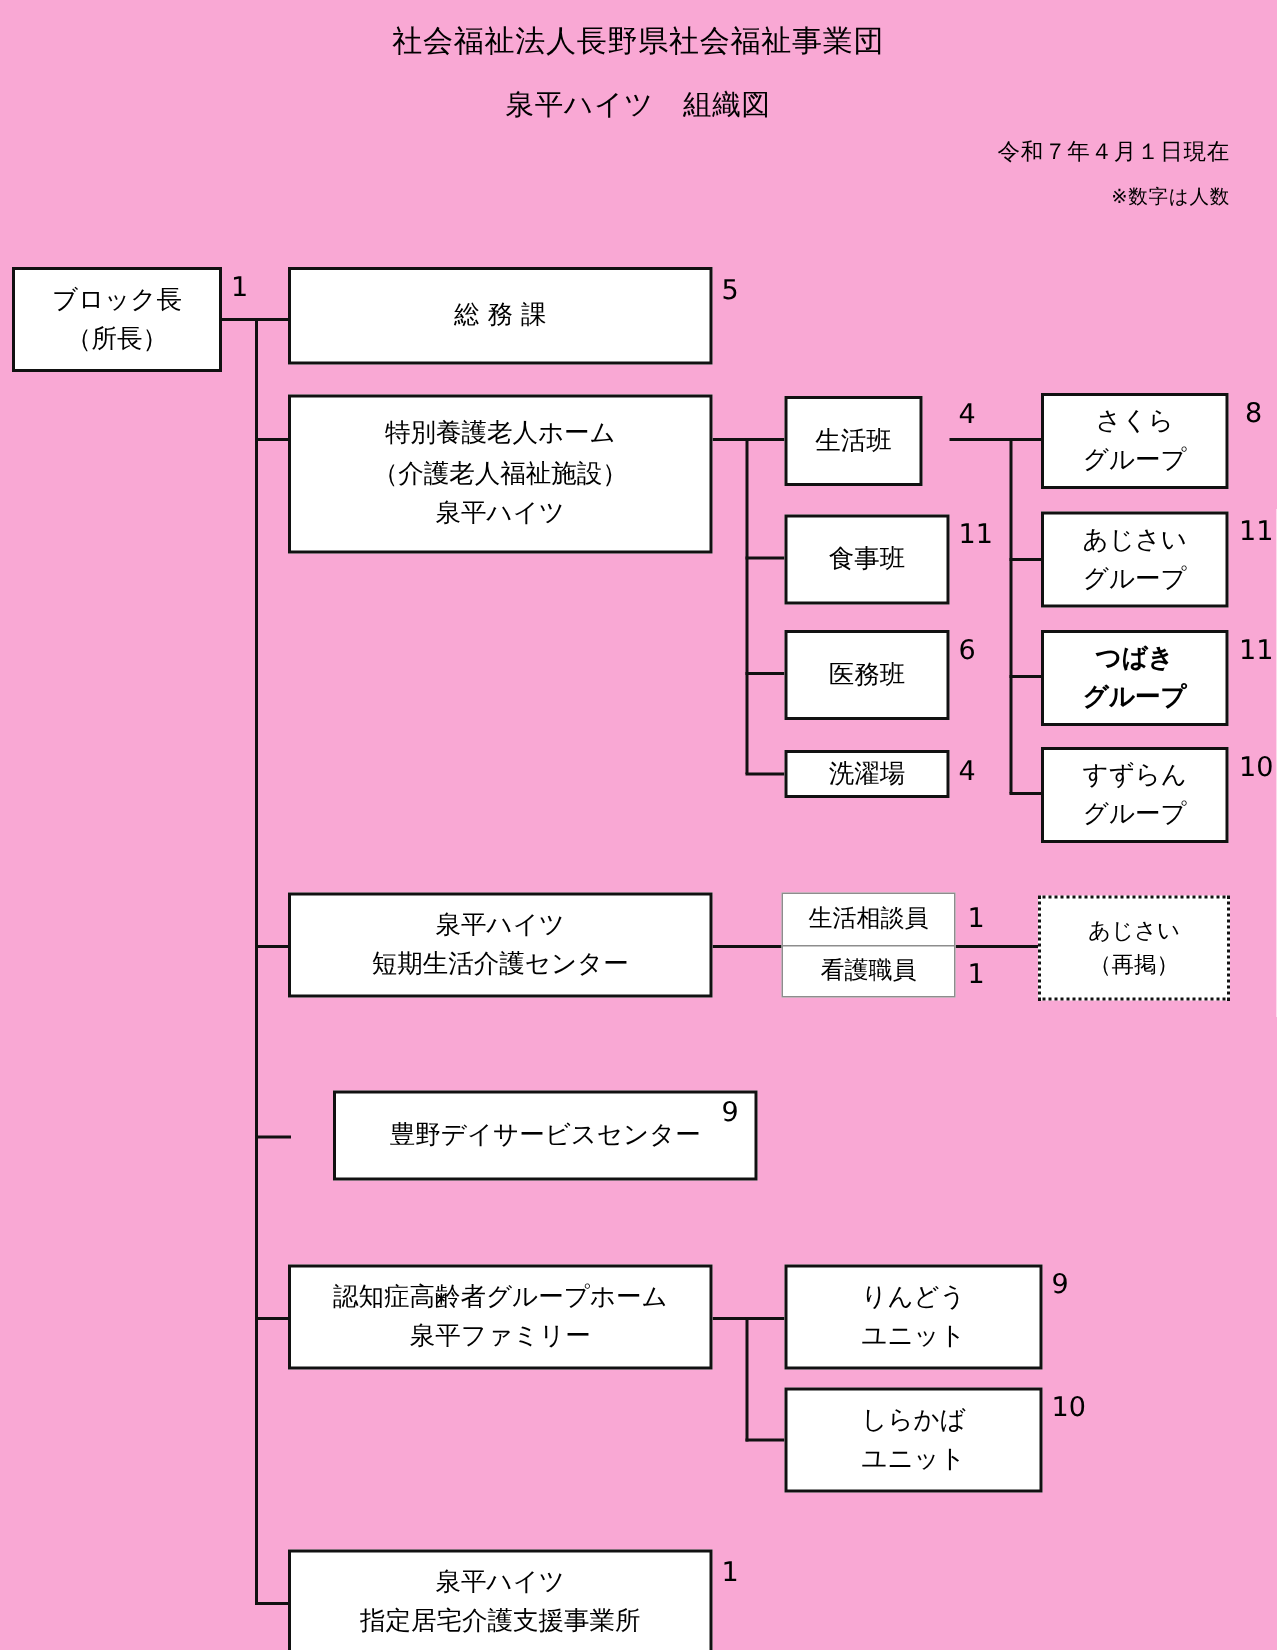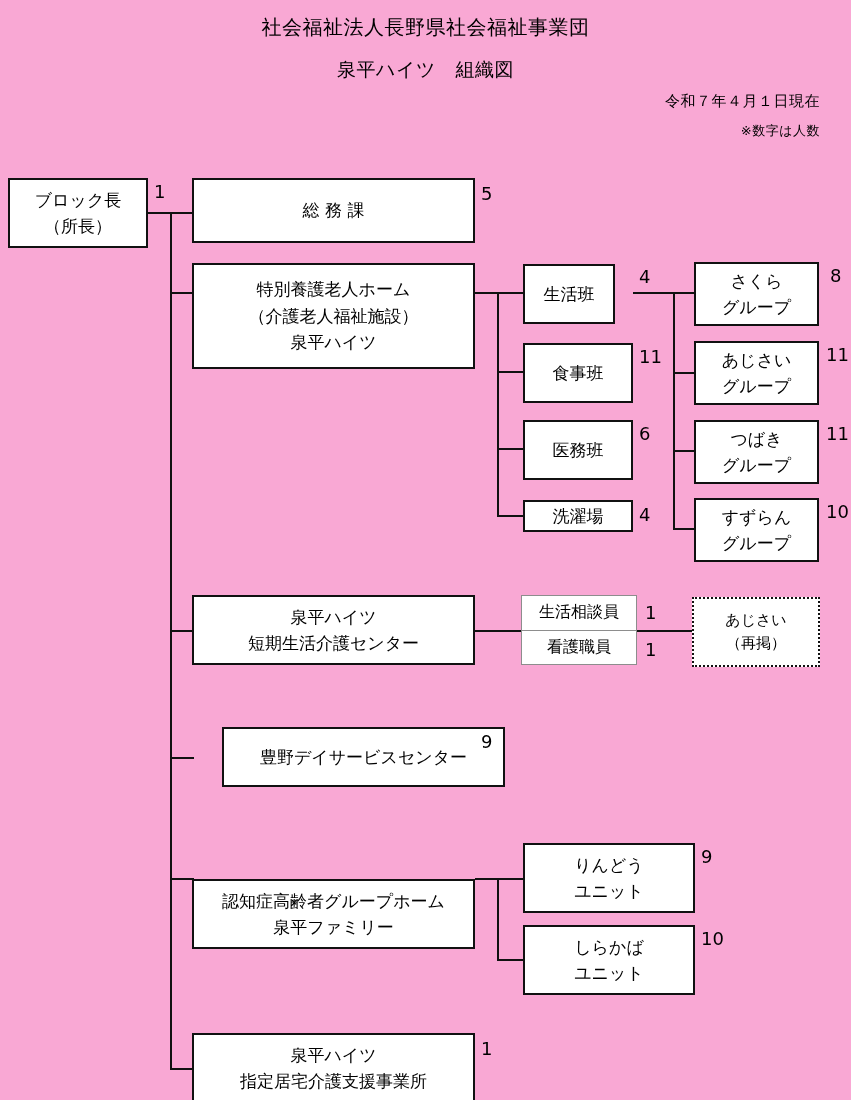--- a/index.html
+++ b/index.html
@@ -180,21 +180,21 @@
     <span class="ln">グループ</span>
   </div>
   <div class="num" style="left:830px; top:267px;">8</div>
 
   <div class="box" style="left:694px; top:341px; width:125px; height:64px;">
     <span class="ln">あじさい</span>
     <span class="ln">グループ</span>
   </div>
   <div class="num" style="left:826px; top:346px;">11</div>
 
-  <div class="box" style="left:694px; top:420px; width:125px; height:64px;">
+  <div class="box" style="left:694px; top:420px; width:125px; height:64px;font-weight:bold;">
     <span class="ln">つばき</span>
     <span class="ln">グループ</span>
   </div>
   <div class="num" style="left:826px; top:425px;">11</div>
 
   <div class="box" style="left:694px; top:498px; width:125px; height:64px;">
     <span class="ln">すずらん</span>
     <span class="ln">グループ</span>
   </div>
   <div class="num" style="left:826px; top:503px;">10</div>
@@ -218,21 +218,21 @@
   <div class="box dotted small" style="left:692px; top:597px; width:128px; height:70px;">
     <span class="ln">あじさい</span>
     <span class="ln">（再掲）</span>
   </div>
 
   <div class="box" style="left:192px; top:727px; width:283px; height:60px;margin-left:30px;">
     <span class="ln">豊野デイサービスセンター</span>
   </div>
   <div class="num" style="left:481px; top:733px;">9</div>
 
-  <div class="box" style="left:192px; top:843px; width:283px; height:70px;margin-top:36px;">
+  <div class="box" style="left:192px; top:843px; width:283px; height:70px;">
     <span class="ln">認知症高齢者グループホーム</span>
     <span class="ln">泉平ファミリー</span>
   </div>
 
   <div class="ln-h" style="left:475px; top:878px; width:24px;"></div>
   <div class="ln-v" style="left:497px; top:878px; height:83px;"></div>
   <div class="ln-h" style="left:497px; top:878px; width:26px;"></div>
   <div class="ln-h" style="left:497px; top:959px; width:26px;"></div>
 
   <div class="box" style="left:523px; top:843px; width:172px; height:70px;">

